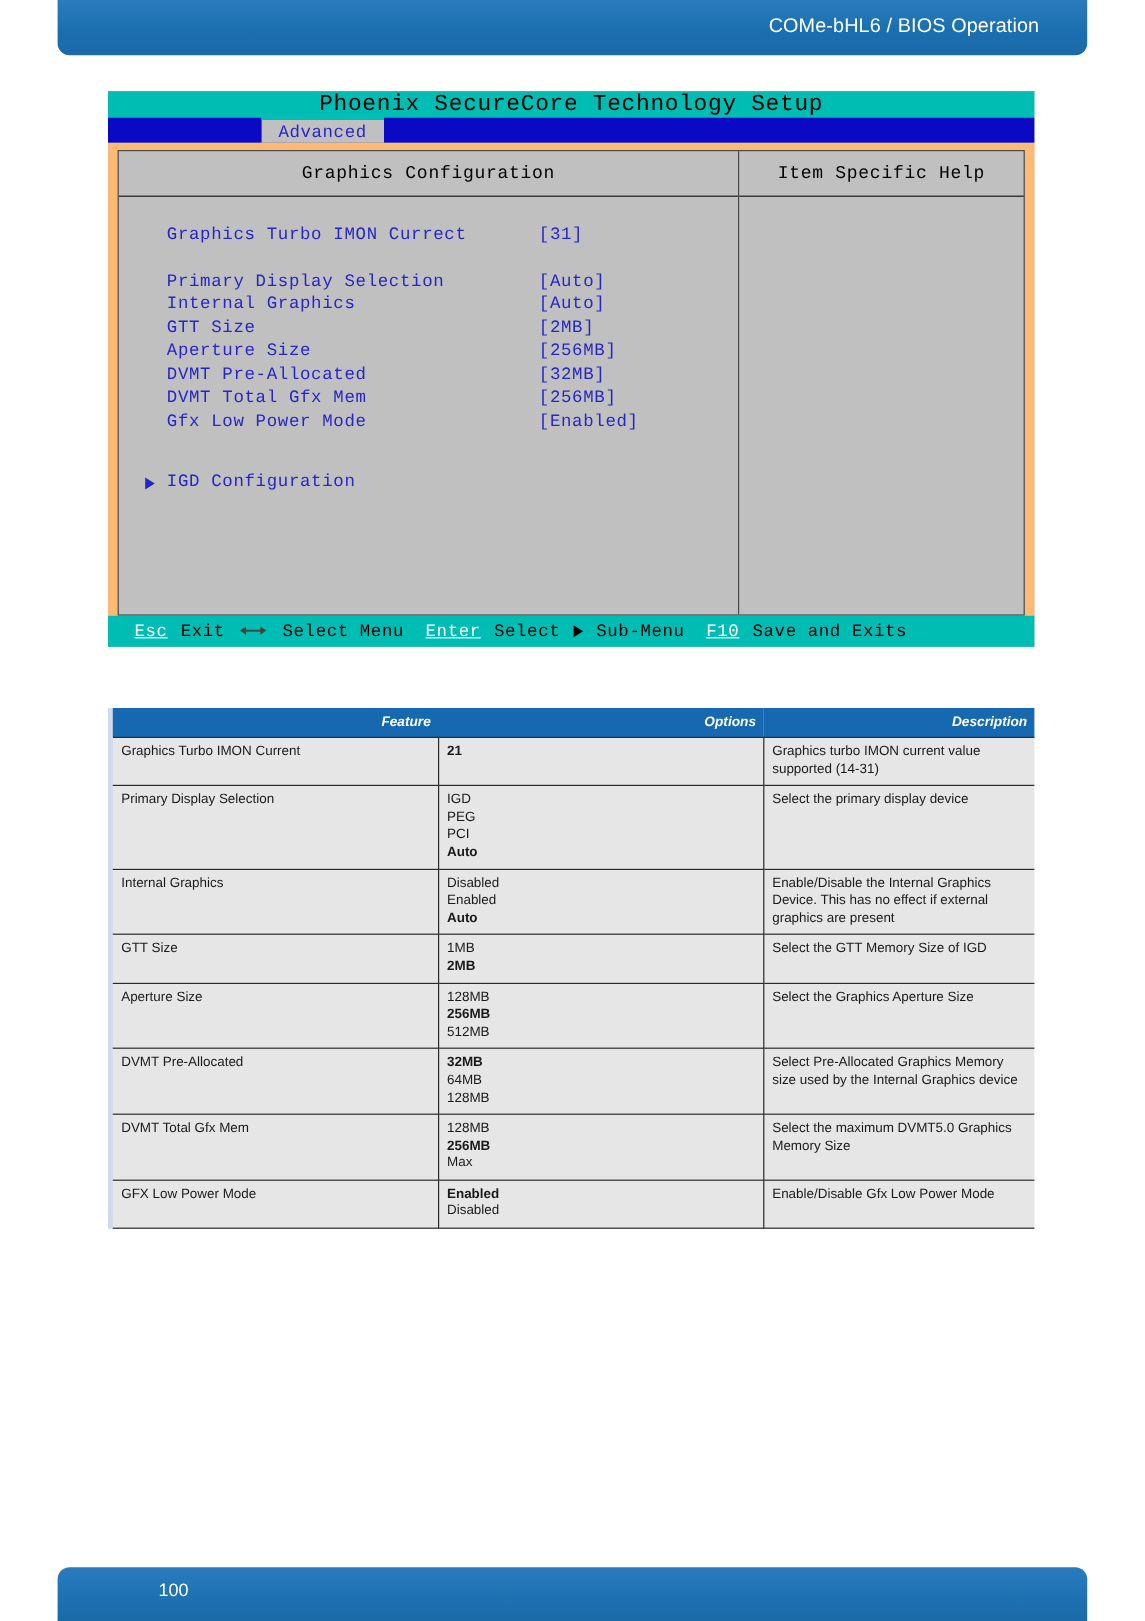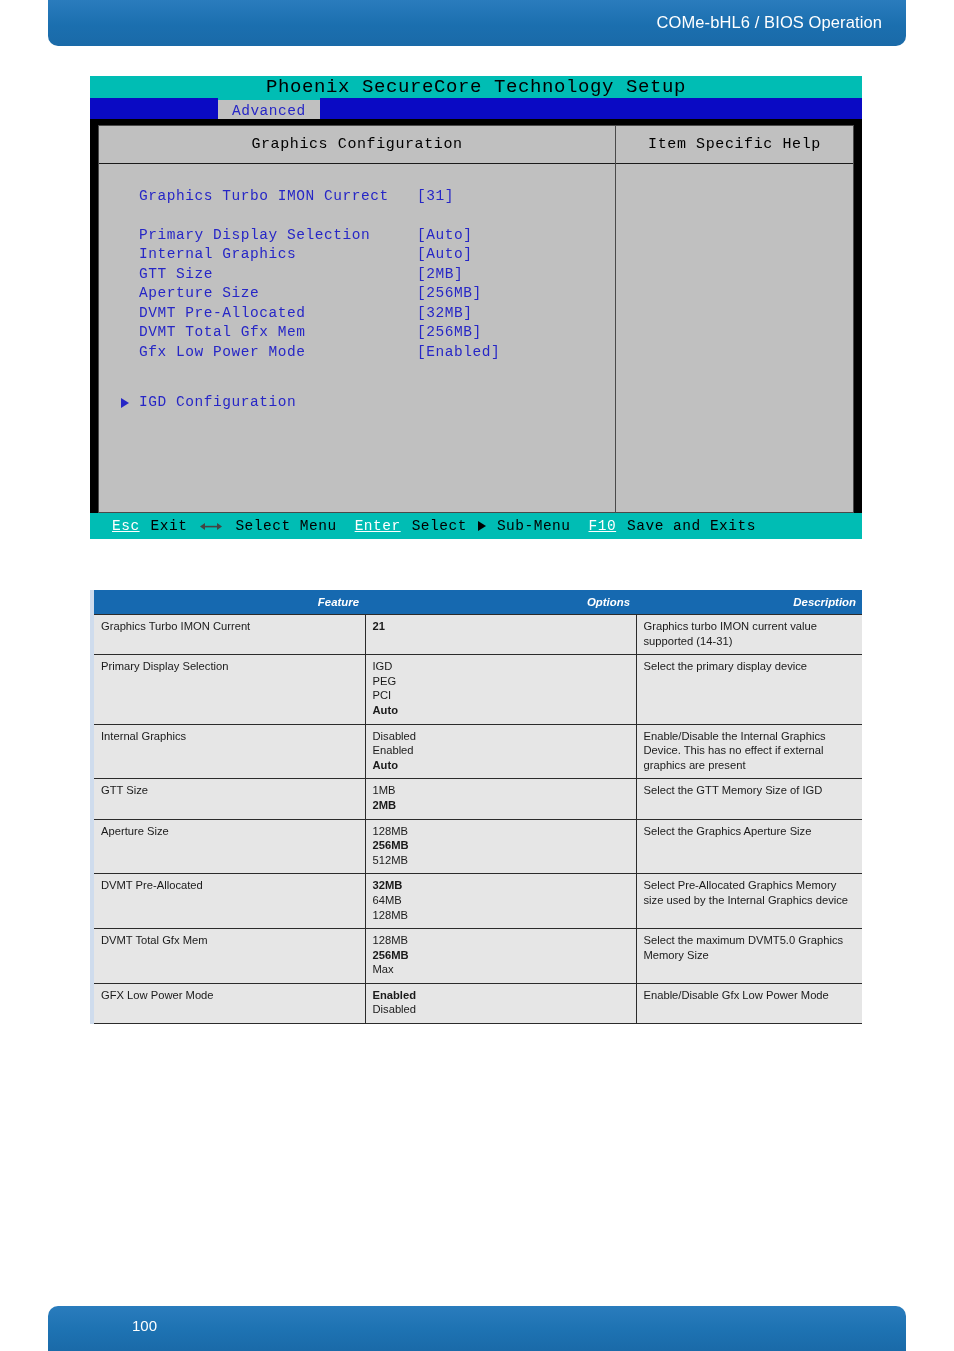--- a/index.html
+++ b/index.html
@@ -22,21 +22,21 @@
     top: 0;
     width: 858px;
     height: 46px;
     background: linear-gradient(180deg, #2a7cbd 0%, #1b6faf 55%, #1a6aa8 100%);
     border-bottom-left-radius: 10px;
     border-bottom-right-radius: 10px;
     box-sizing: border-box;
   }
   .page-header-title {
     position: absolute;
-    right: 24px;
+    right: 40px;
     top: 13px;
     color: #ffffff;
     font-size: 16.5px;
     font-family: "Liberation Sans", sans-serif;
     letter-spacing: 0.1px;
     white-space: nowrap;
   }
 
   
   .bios {
@@ -74,21 +74,21 @@
     line-height: 22px;
     letter-spacing: 0.5px;
     border-top: 2px solid #00bdb4;
     box-sizing: border-box;
     white-space: nowrap;
   }
 
   .bios-body {
     position: relative;
     height: 394px;
-    background: #000000;
+    background: #fdba74;
     box-sizing: border-box;
     padding: 6px 8px 0 8px;
   }
   .bios-panels {
     display: flex;
     height: 388px;
     border: 1px solid #4a4a4a;
     box-sizing: border-box;
     background: #c0c0c0;
   }
@@ -120,21 +120,21 @@
     color: #2626c6;
     letter-spacing: 0.55px;
   }
   .setting-row {
     height: 19.5px;
     line-height: 19.5px;
     white-space: nowrap;
     display: flex;
   }
   .setting-label { width: 278px; flex: 0 0 278px; }
-  .setting-value { flex: 0 0 auto; }
+  .setting-value { flex: 0 0 auto; margin-left: 32px; }
   .setting-gap { height: 19px; }
   .submenu-row {
     margin-top: 31px;
     height: 19.5px;
     line-height: 19.5px;
     white-space: nowrap;
     position: relative;
     padding-left: 0;
     display: flex;
     align-items: center;

